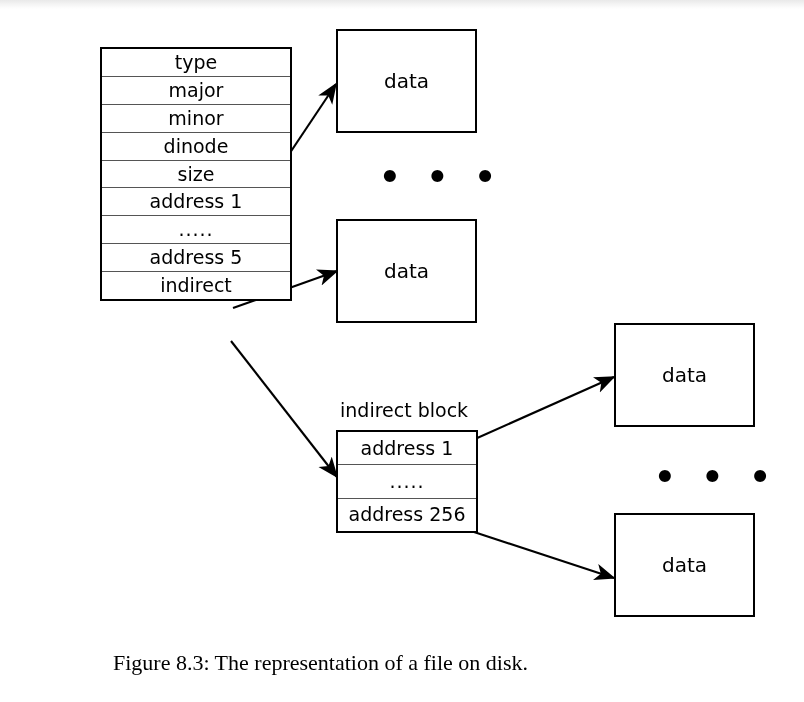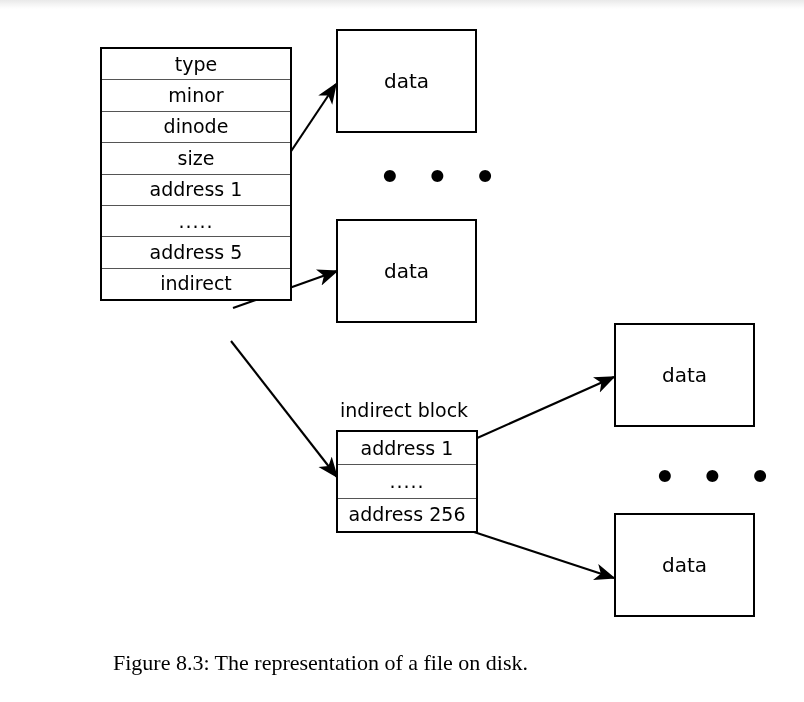--- a/index.html
+++ b/index.html
@@ -130,20 +130,21 @@
 
   <g>
     <line x1="474" y1="532" x2="614" y2="578" stroke="#000" stroke-width="2.1" marker-end="url(#ah)"></line>
   </g>
 </svg>
 
 <div class="label" style="left:124px; top:6px;margin-top:43px;">dinode</div>
 
 <div class="struct" style="left:58px; top:47px; width:192px; height:254px;margin-left:42px;">
   <div class="row">type</div>
+  <div class="row">major</div>
   <div class="row">minor</div>
   <div class="row">dinode</div>
   <div class="row">size</div>
   <div class="row">address 1</div>
   <div class="row ellipsis-row">.....</div>
   <div class="row">address 5</div>
   <div class="row">indirect</div>
 </div>
 
 <div class="box data-box" style="left:336px; top:29px; width:141px; height:104px;">

